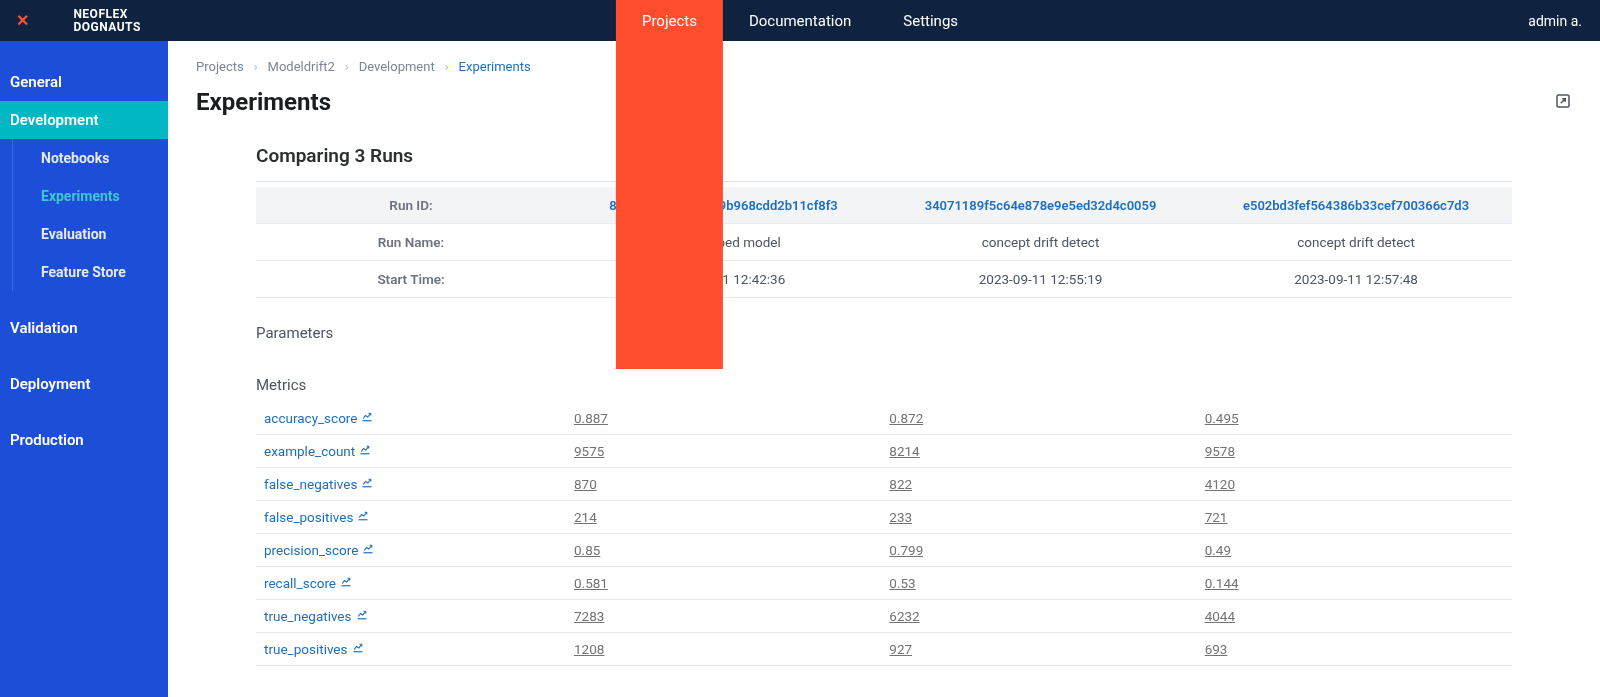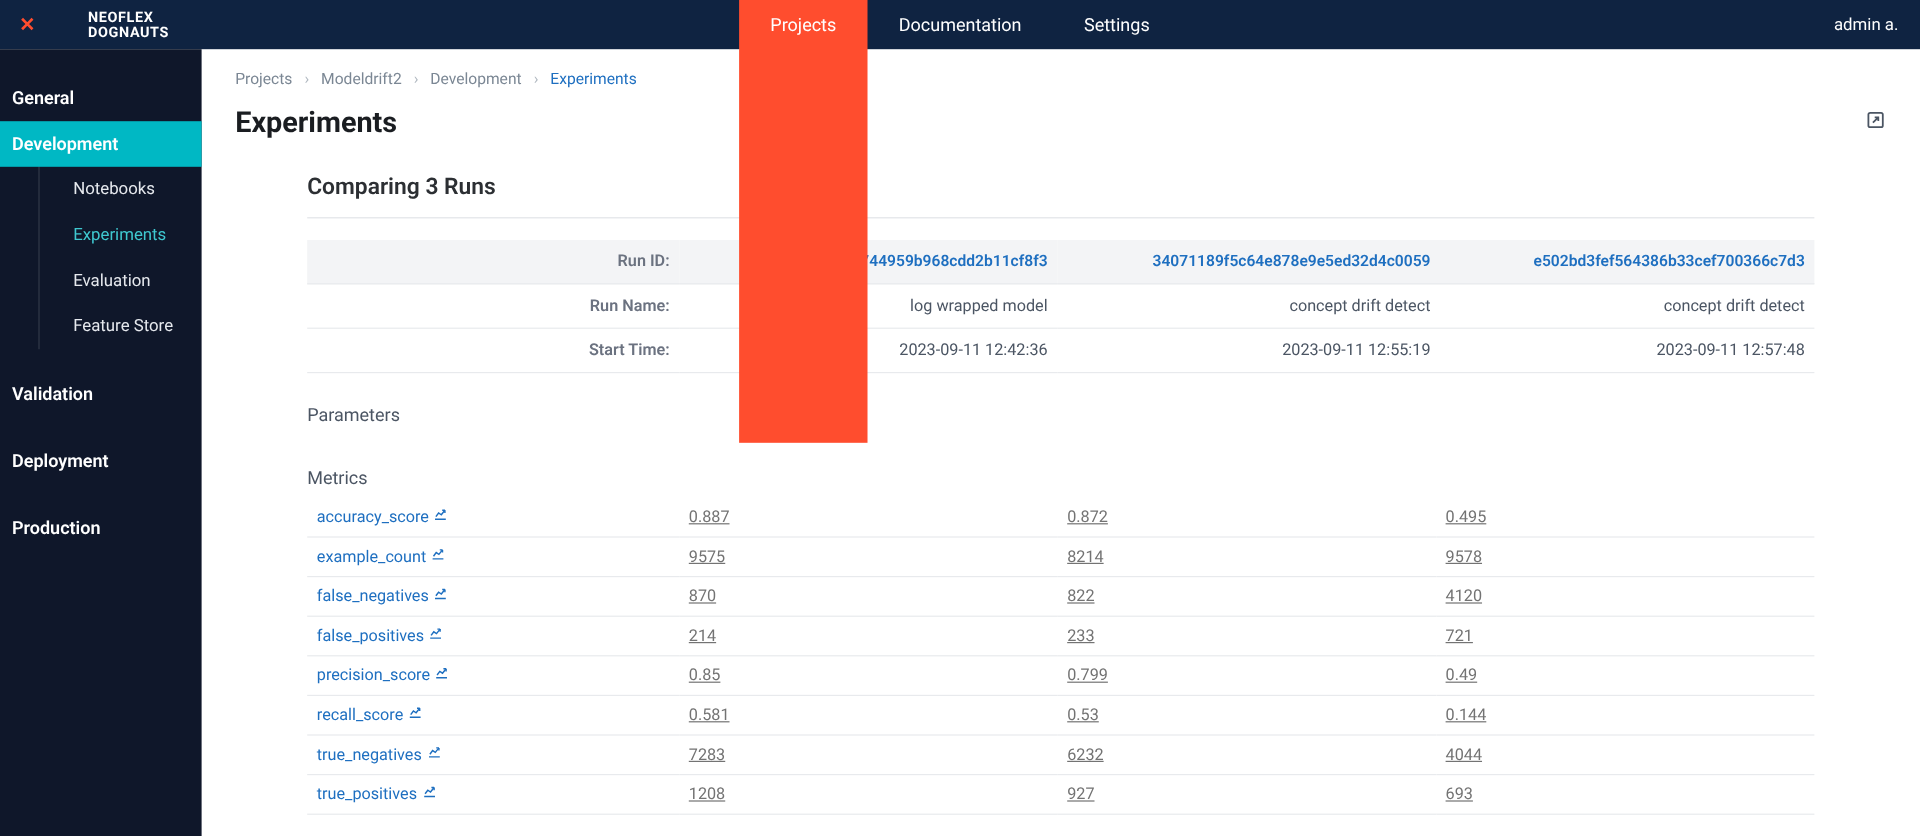--- a/index.html
+++ b/index.html
@@ -70,40 +70,41 @@
   align-items: center;
   gap: 10px;
 }
 
 
 .layout {
   display: flex;
   height: calc(697px - 41px);
 }
 .sidebar {
-  background: #0f172a;
+  background: #1d4ed8;
   color: #fff;
   width: 168px;
   flex-shrink: 0;
   padding-top: 22px;
 }
 .side-group-title {
   padding: 10px 10px;
   font-size: 15px;
   font-weight: 600;
   cursor: pointer;
 }
 .side-group-title.active {
   background: #00b8c4;
   color: #fff;
 }
 .side-sub {
   padding-left: 18px;
   border-left: 1px solid rgba(255,255,255,0.15);
-  margin-left: 32px;
+  margin-left: 12px;
+  font-weight: bold;
 }
 .side-sub-item {
   padding: 11px 10px;
   font-size: 14px;
   color: #e6e9ee;
   cursor: pointer;
 }
 .side-sub-item.active {
   color: #3fc8d0;
 }
@@ -150,37 +151,37 @@
 
 .content-block {
   padding: 0 60px;
 }
 .compare-title {
   font-size: 19px;
   font-weight: 600;
   color: #2c2f33;
   padding: 10px 0 14px 0;
   border-bottom: 1px solid #e1e4e8;
-  margin-bottom: 18px;
+  margin-bottom: 5px;
 }
 
 .info-table {
   width: 100%;
   border-collapse: collapse;
   margin-bottom: 16px;
 }
 .info-table tr {
   border-bottom: 1px solid #e8eaed;
 }
 .info-table tr.header-row {
   background: #f3f4f6;
 }
 .info-table td {
   padding: 10px 8px;
-  text-align: right;
+  text-align: center;
   font-size: 13.5px;
 }
 .info-table td.label-cell {
   width: 310px;
   color: #6b7280;
   font-weight: 600;
 }
 .info-table td.header-label {
   color: #6b7280;
   font-weight: 600;

